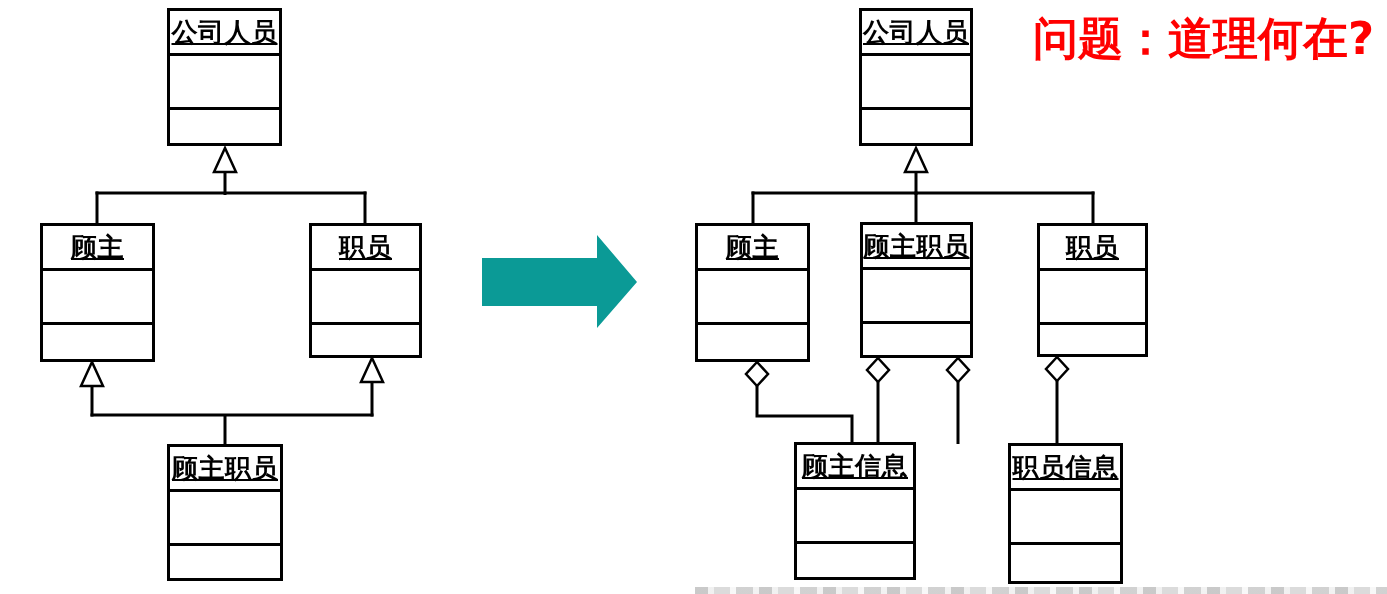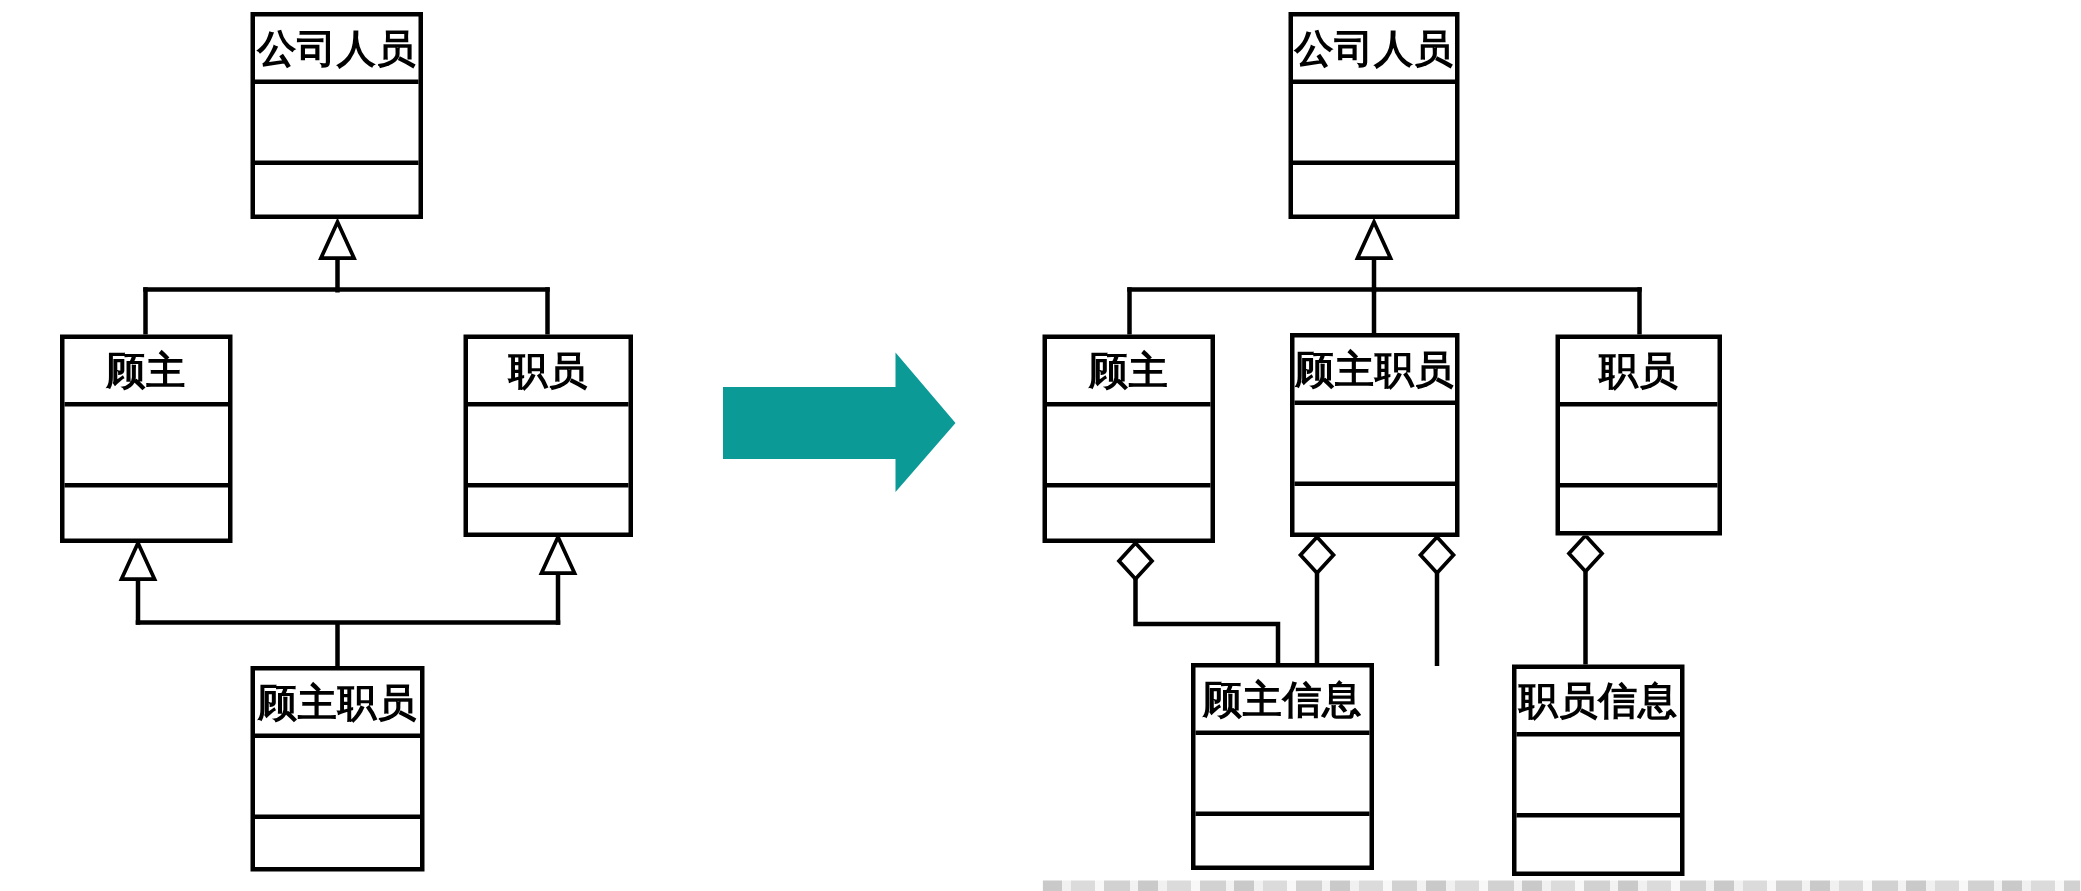--- a/index.html
+++ b/index.html
@@ -24,20 +24,21 @@
     fill:#fff;
     stroke-linejoin:miter;
   }
   .uml-class{
     position:absolute;
     box-sizing:border-box;
     background:#fff;
     border:3px solid var(--diagram_line,#000);
     display:flex;
     flex-direction:column;
+    text-decoration:underline;
   }
   .uml-title{
     height:42px;
     border-bottom:3px solid var(--diagram_line,#000);
     display:flex;align-items:center;justify-content:center;
     font-size:26px;font-weight:bold;color:#000;
     white-space:nowrap;overflow:hidden;
     letter-spacing:0.5px;
   }
   .uml-attrs{
@@ -154,16 +155,17 @@
     <div class="uml-attrs"></div>
     <div class="uml-ops"></div>
   </div>
 
   <div class="uml-class" style="left:1008px;top:443px;width:115px;height:141px">
     <div class="uml-title">职员信息</div>
     <div class="uml-attrs"></div>
     <div class="uml-ops"></div>
   </div>
 
+  <div class="question-banner">问题：道理何在?</div>
 
   <div class="bottom-remnant"></div>
 
 </div>
 
 </body></html>

